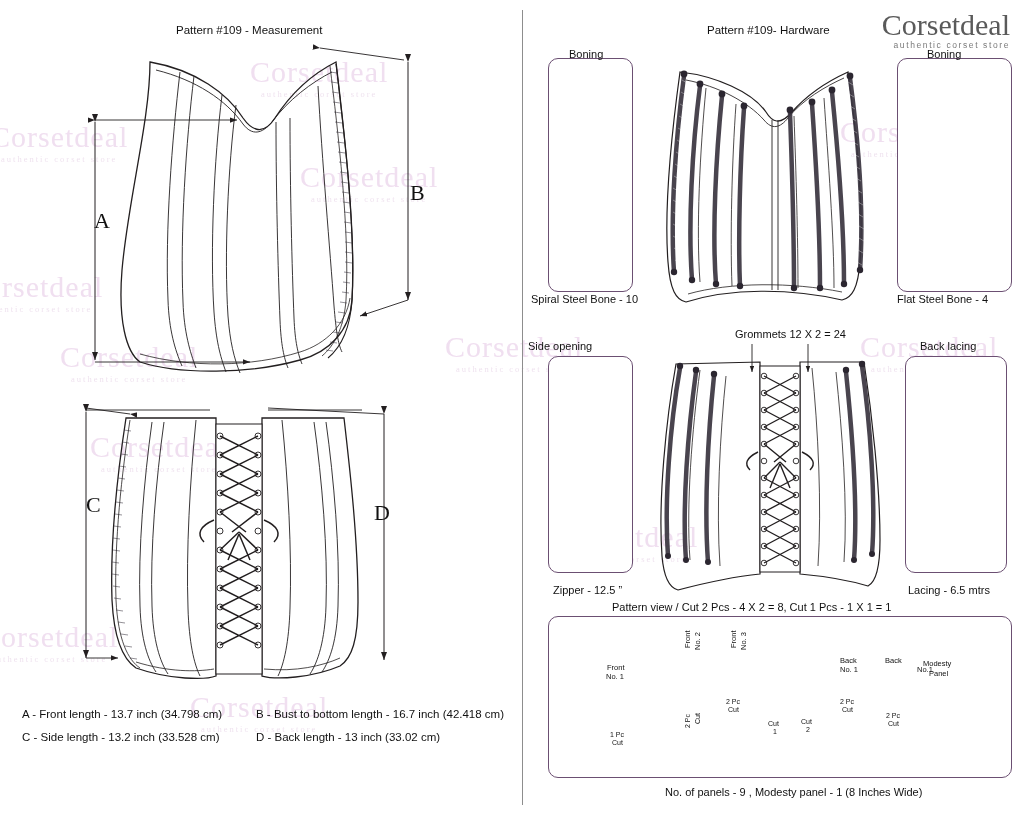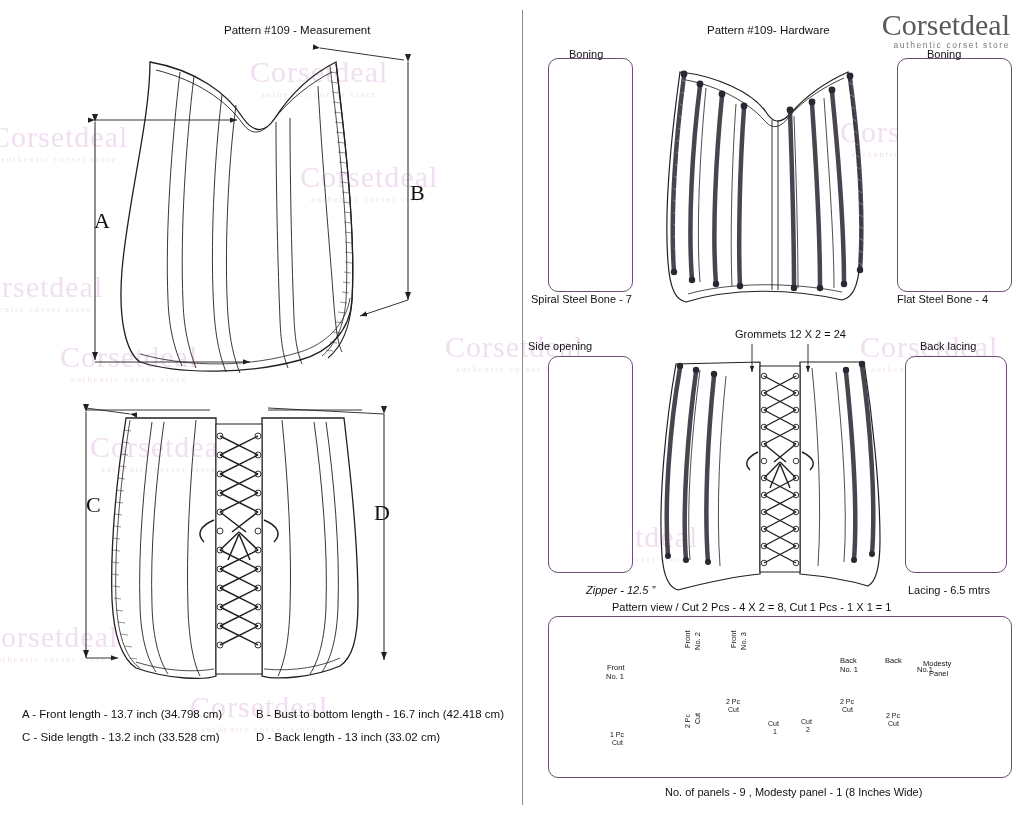--- a/index.html
+++ b/index.html
@@ -41,21 +41,21 @@
 <div class="wm" style="left:-20px;top:620px;"><span>Corsetdeal</span><small>authentic corset store</small></div>
 <div class="wm" style="left:770px;top:660px;"><span>Corsetdeal</span><small>authentic corset store</small></div>
 
 <div class="brand">
   <div class="b1">Corsetdeal</div>
   <div class="b2">authentic corset store</div>
 </div>
 
 <div class="vdiv" style="left:522px;top:10px;width:1px;height:795px;"></div>
 
-<div class="ttl" style="left:176px;top:24px;margin-left:48px;">Pattern #109 -  Measurement</div>
+<div class="ttl" style="left:176px;top:24px;">Pattern #109 -  Measurement</div>
 
 <svg width="1024" height="815">
   <defs>
     <marker id="arr" markerWidth="9" markerHeight="9" refX="8" refY="3" orient="auto">
       <path d="M0,0 L8,3 L0,6 z" fill="#231f20"></path>
     </marker>
     <marker id="arrs" markerWidth="8" markerHeight="8" refX="7" refY="2.6" orient="auto">
       <path d="M0,0 L7,2.6 L0,5.2 z" fill="#231f20"></path>
     </marker>
   </defs>
@@ -485,29 +485,29 @@
 
 <div class="dim" style="left:22px;top:708px;">A - Front length - 13.7 inch (34.798 cm)</div>
 <div class="dim" style="left:256px;top:708px;">B - Bust to bottom length - 16.7 inch (42.418 cm)</div>
 <div class="dim" style="left:22px;top:731px;">C - Side length - 13.2 inch (33.528 cm)</div>
 <div class="dim" style="left:256px;top:731px;">D - Back length - 13 inch (33.02 cm)</div>
 
 <div class="ttl" style="left:707px;top:24px;">Pattern #109-  Hardware</div>
 
 <div class="box" style="left:548px;top:58px;width:83px;height:232px;"></div>
 <div class="lbl" style="left:569px;top:48px;">Boning</div>
-<div class="lbl" style="left:531px;top:293px;">Spiral Steel Bone - 7</div>
+<div class="lbl" style="left:531px;top:293px;">Spiral Steel Bone - 10</div>
 
 <div class="box" style="left:897px;top:58px;width:113px;height:232px;"></div>
 <div class="lbl" style="left:927px;top:48px;">Boning</div>
 <div class="lbl" style="left:897px;top:293px;">Flat Steel Bone - 4</div>
 
 <div class="box" style="left:548px;top:356px;width:83px;height:215px;"></div>
 <div class="lbl" style="left:528px;top:340px;">Side opening</div>
-<div class="lbl" style="left:586px;top:584px;font-style:italic;">Zipper - 12.5 ”</div>
+<div class="lbl" style="left:553px;top:584px;">Zipper - 12.5 ”</div>
 
 <div class="lbl" style="left:710px;top:328px;margin-left:25px;">Grommets 12 X 2 = 24</div>
 
 <div class="box" style="left:905px;top:356px;width:100px;height:215px;"></div>
 <div class="lbl" style="left:920px;top:340px;">Back lacing</div>
 <div class="lbl" style="left:908px;top:584px;">Lacing - 6.5 mtrs</div>
 
 <div class="box" style="left:548px;top:616px;width:462px;height:160px;"></div>
 <div class="lbl" style="left:612px;top:601px;">Pattern view  /  Cut 2 Pcs - 4 X 2 = 8, Cut 1 Pcs - 1 X 1 = 1</div>
 <div class="lbl" style="left:620px;top:786px;padding-left:45px;">No. of panels - 9  , Modesty panel - 1 (8 Inches Wide)</div>

